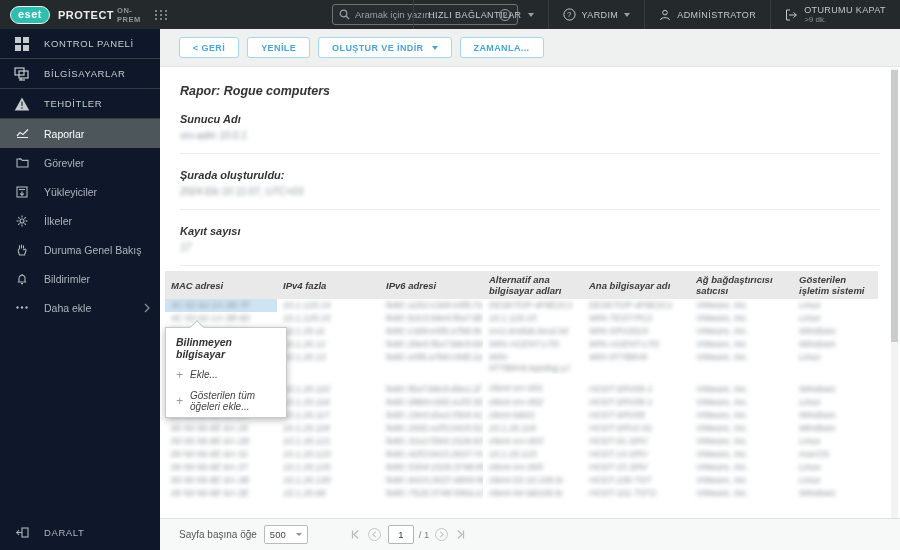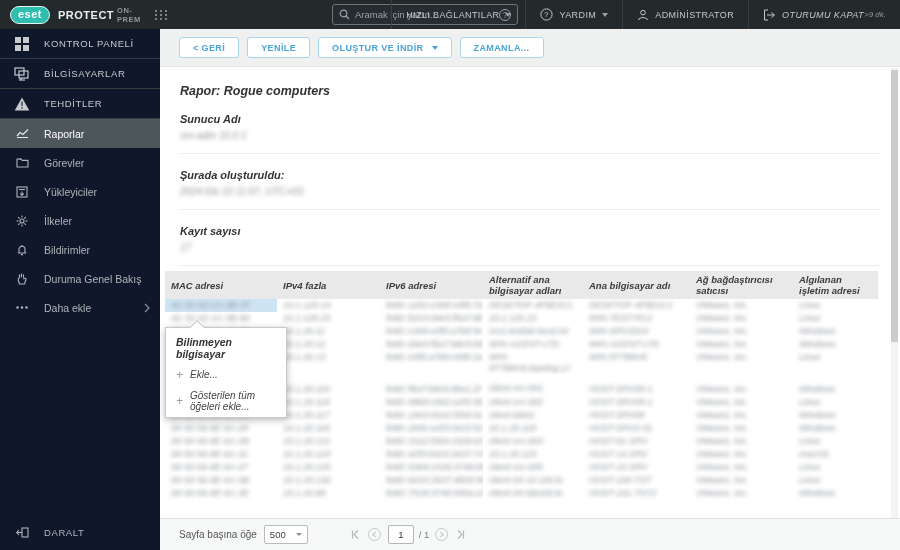--- a/index.html
+++ b/index.html
@@ -29,21 +29,21 @@
   .search-box input::placeholder { color:#9ba1a4; }
   .qmark { width:12px; height:12px; border:1px solid #9ba1a4; border-radius:50%;
            color:#9ba1a4; font-size:8.5px; line-height:10px; text-align:center; flex:0 0 auto; }
 
   .top-right { position:absolute; right:0; top:0; height:29px; display:flex; }
   .top-item { display:flex; align-items:center; padding:0 14px; border-left:1px solid #383f42;
               font-size:9px; letter-spacing:.4px; color:#c3c8ca; cursor:pointer; white-space:nowrap; }
   .top-item svg { margin-right:6px; }
   .caret-down { width:0; height:0; border-left:3.5px solid transparent; border-right:3.5px solid transparent;
                 border-top:4px solid #9ba1a4; margin-left:6px; }
-  .logout-txt { display:flex; line-height:10px;font-style:italic; }
+  .logout-txt { display:flex; flex-direction:column; line-height:10px; }
   .logout-timer { color:#8f979a; font-size:8px; letter-spacing:0; }
 
   
   .sidebar { position:absolute; left:0; top:29px; width:160px; height:521px;
              background:#0f172a; }
   .side-main { height:30px; display:flex; align-items:center; border-bottom:1px solid #353b3f;
                color:#c6cbce; font-size:9.5px; letter-spacing:.6px; cursor:pointer; }
   .side-main .ic, .side-sub .ic { width:44px; display:flex; justify-content:center; flex:0 0 auto; }
   .side-sub { height:29px; display:flex; align-items:center; color:#aeb6ba; font-size:10.5px;
               cursor:pointer; }
@@ -269,34 +269,34 @@
               <line x1="2.2" y1="9.8" x2="3.6" y2="8.4"></line>
               <line x1="8.4" y1="3.6" x2="9.8" y2="2.2"></line>
             </g>
           </svg>
       </span>
       <span>İlkeler</span>
     </div>
     <div class="side-sub">
       <span class="ic">
         <svg width="12" height="12" viewBox="0 0 12 12">
+            <path d="M3.5 4.5 L3.5 1.8 M5.5 4 L5.5 1 M7.5 4 L7.5 1.8 M3.5 4.5 C2.5 5 2 6 2.3 7.5 L3.5 11 H8.5 L10 6.5 C10.2 5.5 9.5 5 8.8 5.2 L7.5 5.8" fill="none" stroke="#aeb6ba" stroke-width="1.1" stroke-linecap="round"></path>
+          </svg>
+      </span>
+      <span>Duruma Genel Bakış</span>
+    </div>
+    <div class="side-sub">
+      <span class="ic">
+        <svg width="12" height="12" viewBox="0 0 12 12">
             <path d="M3 9 L3 5.5 C3 3.5 4.3 2.3 6 2.3 C7.7 2.3 9 3.5 9 5.5 L9 9 M1.8 9 H10.2" fill="none" stroke="#aeb6ba" stroke-width="1.1"></path>
             <line x1="6" y1="1" x2="6" y2="2.2" stroke="#aeb6ba" stroke-width="1.1"></line>
             <line x1="5" y1="10.6" x2="7" y2="10.6" stroke="#aeb6ba" stroke-width="1.1"></line>
           </svg>
       </span>
       <span>Bildirimler</span>
-    </div>
-    <div class="side-sub">
-      <span class="ic">
-        <svg width="12" height="12" viewBox="0 0 12 12">
-            <path d="M3.5 4.5 L3.5 1.8 M5.5 4 L5.5 1 M7.5 4 L7.5 1.8 M3.5 4.5 C2.5 5 2 6 2.3 7.5 L3.5 11 H8.5 L10 6.5 C10.2 5.5 9.5 5 8.8 5.2 L7.5 5.8" fill="none" stroke="#aeb6ba" stroke-width="1.1" stroke-linecap="round"></path>
-          </svg>
-      </span>
-      <span>Duruma Genel Bakış</span>
     </div>
     <div class="side-sub">
       <span class="ic">
         <svg width="12" height="3" viewBox="0 0 12 3">
             <circle cx="1.5" cy="1.5" r="1.2" fill="#aeb6ba"></circle>
             <circle cx="6" cy="1.5" r="1.2" fill="#aeb6ba"></circle>
             <circle cx="10.5" cy="1.5" r="1.2" fill="#aeb6ba"></circle>
           </svg>
       </span>
       <span>Daha ekle</span>
@@ -362,21 +362,21 @@
             <col class="c7">
         </colgroup>
         <thead>
           <tr>
             <th>MAC adresi</th>
             <th>IPv4 fazla</th>
             <th>IPv6 adresi</th>
             <th>Alternatif ana bilgisayar adları</th>
             <th>Ana bilgisayar adı</th>
             <th>Ağ bağdaştırıcısı satıcısı</th>
-            <th>Algılanan işletim adresi</th>
+            <th>Gösterilen işletim sistemi</th>
           </tr>
         </thead>
         <tbody>
             <tr>
               <td class="sel"><span class="blur">4C-52-62-1A-3B-7F</span></td>
               <td><span class="blur">10.1.120.14</span></td>
               <td><span class="blur">fe80::a1b2:c3d4:e5f6:7a</span></td>
               <td><span class="blur">DESKTOP-4F8E2C1</span></td>
               <td><span class="blur">DESKTOP-4F8E2C1</span></td>
               <td><span class="blur">VMware, Inc.</span></td>

